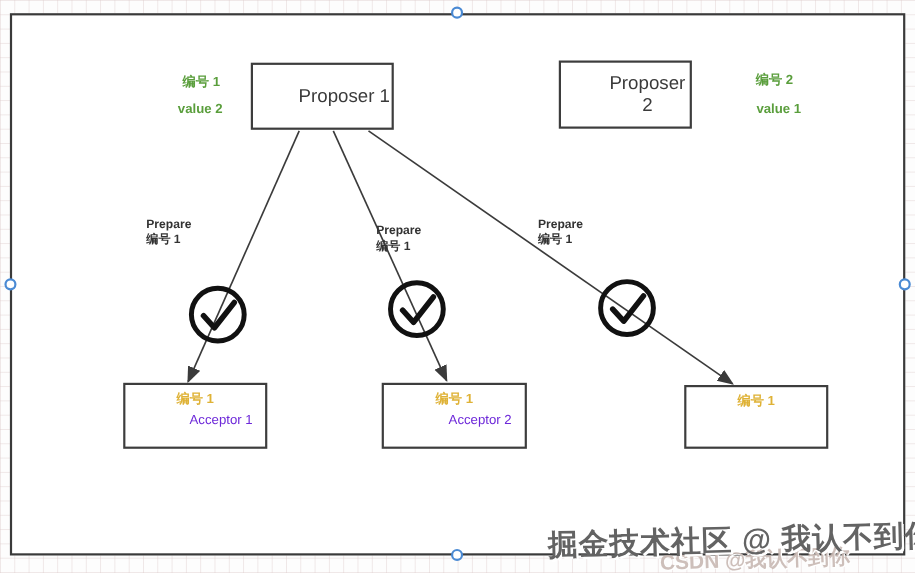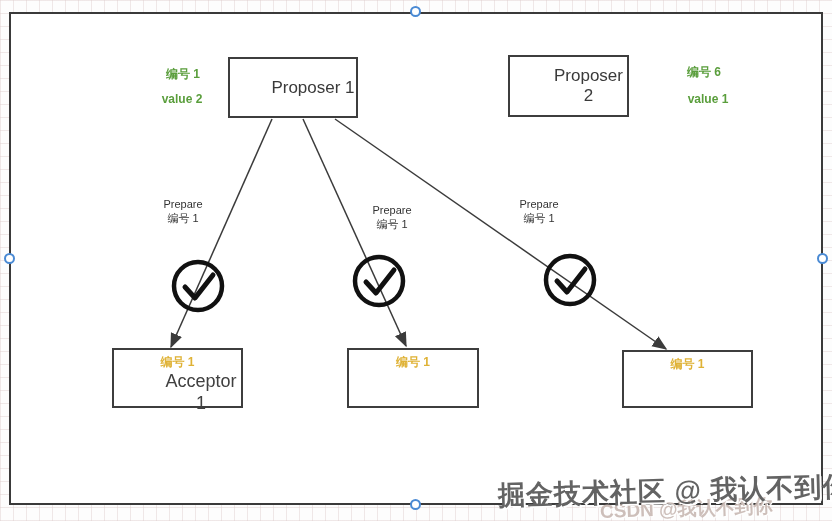--- a/index.html
+++ b/index.html
@@ -59,40 +59,39 @@
   }
   .acceptor .tag {
     display: block;
     font-size: 12px;
     font-weight: bold;
     color: #dfb236;
     line-height: 15px;
   }
   .acceptor .alabel {
     display: block;
-    font-size: 18px;
+    font-size: 12px;
     line-height: 22px;
-    color: #404040;
+    color: #6d28d9;
     margin-left: 47px;
   }
   .glabel {
     position: absolute;
     width: 80px;
     text-align: center;
     font-size: 12px;
     font-weight: bold;
     color: #5a9e3c;
     z-index: 10;
   }
   .msg {
     position: absolute;
     width: 100px;
-    text-align: center;
     font-size: 11px;
-    font-weight: normal;
+    font-weight: bold;
     color: #333333;
     line-height: 14px;
     z-index: 10;
   }
   svg.links {
     position: absolute;
     left: 0; top: 0;
     z-index: 5;
   }
   .wm-main {
@@ -152,21 +151,21 @@
 
 <div class="box proposer" style="left:228px;top:57px;width:130px;height:61px">
   <span>Proposer 1</span>
 </div>
 <div class="box proposer" style="left:508px;top:55px;width:121px;height:62px">
   <span>Proposer 2</span>
 </div>
 
 <div class="glabel" style="left:143px;top:66px">编号 1</div>
 <div class="glabel" style="left:142px;top:92px">value 2</div>
-<div class="glabel" style="left:664px;top:64px">编号 6</div>
+<div class="glabel" style="left:664px;top:64px">编号 2</div>
 <div class="glabel" style="left:668px;top:92px">value 1</div>
 
 <div class="msg" style="left:133px;top:197px">
   <span>Prepare</span><br>
   <span>编号 1</span>
 </div>
 <div class="msg" style="left:342px;top:203px">
   <span>Prepare</span><br>
   <span>编号 1</span>
 </div>
@@ -174,20 +173,21 @@
   <span>Prepare</span><br>
   <span>编号 1</span>
 </div>
 
 <div class="box acceptor" style="left:112px;top:348px;width:131px;height:60px">
   <span class="tag">编号 1</span>
   <span class="alabel">Acceptor 1</span>
 </div>
 <div class="box acceptor" style="left:347px;top:348px;width:132px;height:60px">
   <span class="tag">编号 1</span>
+  <span class="alabel">Acceptor 2</span>
 </div>
 <div class="box acceptor" style="left:622px;top:350px;width:131px;height:58px">
   <span class="tag">编号 1</span>
 </div>
 
 <div class="handle" style="left:410px;top:6px"></div>
 <div class="handle" style="left:4px;top:253px"></div>
 <div class="handle" style="left:817px;top:253px"></div>
 <div class="handle" style="left:410px;top:499px"></div>
 

